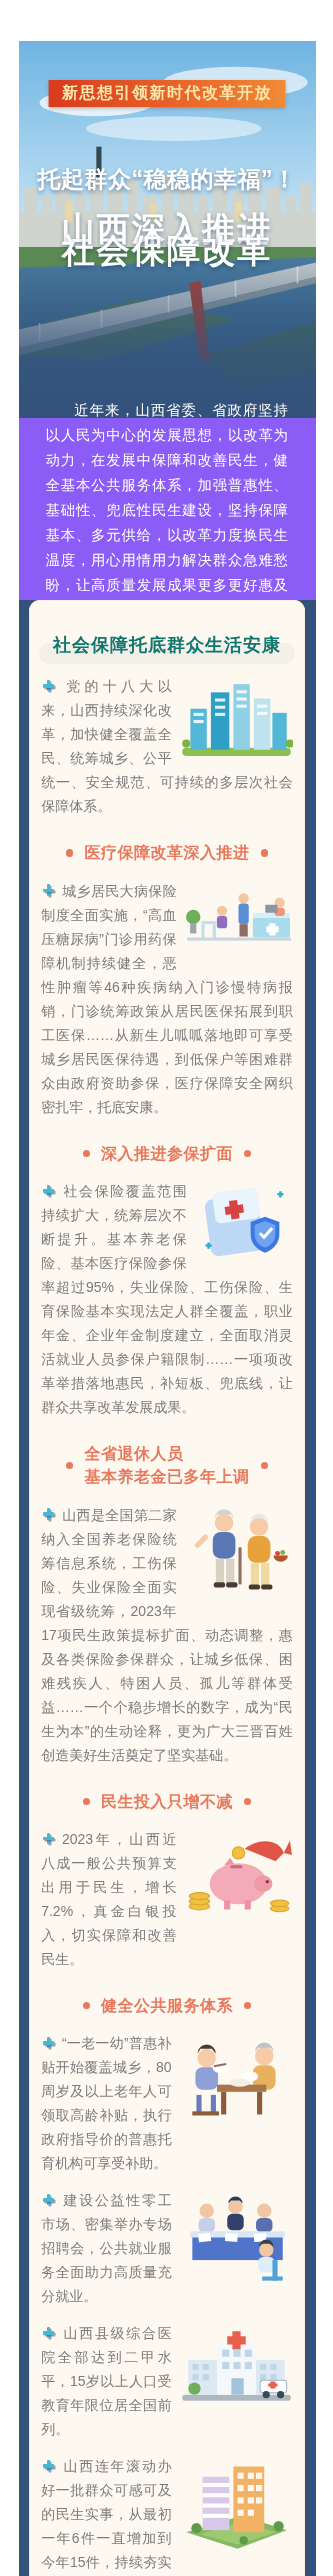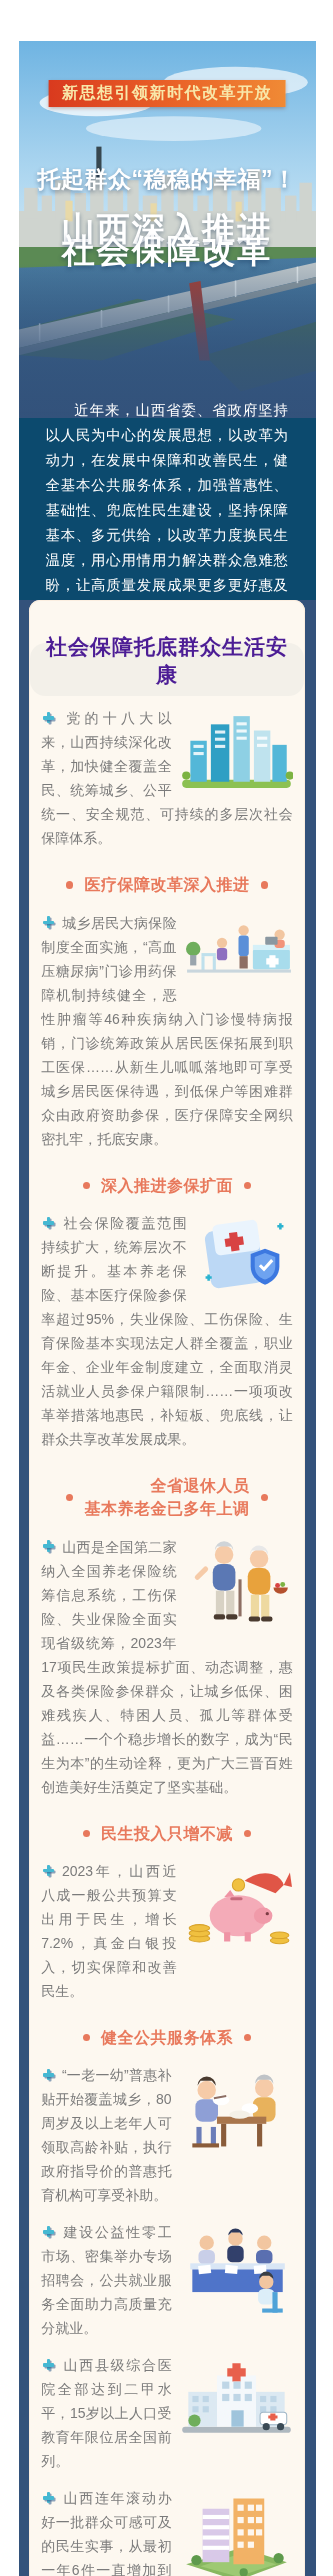--- a/index.html
+++ b/index.html
@@ -1,45 +1,45 @@
 <!DOCTYPE html>
 <html style="font-size:8.2px"><head>
 <meta charset="utf-8">
 <style>
   html,body{margin:0;padding:0;}
   body{width:334px;background:#ffffff;font-family:"Liberation Sans", sans-serif;}
   .page{width:334px;min-height:3985px;background:#ffffff;position:relative;}
   .frame{margin:41px 18.5px 7.2px 18.5px;background:#33527b;}
   
-  .hero{position:relative;height:559px;overflow:hidden;background:#0c4a6e;}
+  .hero{position:relative;height:559px;overflow:hidden;background:#8b5cf6;}
   .photo{position:absolute;top:0;left:0;width:297px;height:371px;display:block;}
   .photo-fade{position:absolute;top:222px;left:0;width:297px;height:155px;
     background:linear-gradient(180deg,rgba(51,82,123,0) 0%,rgba(51,82,123,.72) 55%,#33527b 100%);}
   .banner{position:absolute;top:39px;left:50%;transform:translateX(-50%);
     background:linear-gradient(90deg,#d93a1e 0%,#ea6428 55%,#f08a35 100%);
     color:#f8e7a9;font-size:16px;font-weight:bold;letter-spacing:1.5px;
     padding:2.6px 13.4px 3.6px 13.4px;white-space:nowrap;box-shadow:0 1.5px 4.1px rgba(120,30,0,.35);}
   .htitle{position:absolute;width:297px;text-align:center;color:#ffffff;font-weight:bold;
     text-shadow:0 2.1px 4.1px rgba(10,40,80,.45);}
   .htitle.t1{top:123px;font-size:23px;letter-spacing:0.5px;}
   .htitle.t2{top:166px;font-size:33px;letter-spacing:2.1px;}
   .htitle.t3{top:188px;font-size:33px;letter-spacing:2.1px;}
   .hero-intro{position:absolute;top:357px;left:27px;width:243px;color:#ffffff;
     font-size:14.4px;line-height:25px;text-align:justify;text-indent:2em;letter-spacing:0.5px;}
   
   .card{margin:0 10.3px 0 10.3px;background:#fdf8f0;border-radius:11.3px;
     padding:19.6px 12.4px 20.6px 12.4px;box-shadow:inset 0 0 0 1px #fbeee0;}
   .h1{ text-align:center;margin:13.4px 0 17.5px 0;}
-  .h1pill{display:inline-block;position:relative;font-size:21px;font-weight:bold;color:#4c1d95;
+  .h1pill{display:inline-block;position:relative;font-size:18px;font-weight:bold;color:#0f766e;
     letter-spacing:1px;padding:0 3.1px;z-index:0;white-space:pre-line;}
   .h1pill::after{content:"";position:absolute;left:-11.3px;right:-11.3px;top:10.3px;bottom:-7.2px;
     background:#f3f0e9;border-radius:15.5px;z-index:-1;}
   .sub{display:flex;align-items:center;justify-content:center;gap:11.3px;margin:23px 0 14.4px 0;}
   .sub .dot{width:7.2px;height:7.2px;border-radius:50%;background:#e8795c;flex:0 0 auto;}
-  .sub-text{color:#e8795c;font-size:16px;font-weight:bold;letter-spacing:0.5px;text-align:right;white-space:pre-line;line-height:23px;}
+  .sub-text{color:#e8795c;font-size:16px;font-weight:bold;letter-spacing:0.5px;text-align:left;white-space:pre-line;line-height:23px;}
   .para{overflow:hidden;color:#7b7b7b;font-size:14px;line-height:24px;text-align:justify;margin:13px 0;}
   .plus-icon{display:inline-block;width:15.5px;height:13.4px;position:relative;margin-right:5.2px;vertical-align:-1px;}
   .plus-icon::before{content:"";position:absolute;left:5.7px;top:1px;width:3.6px;height:11.3px;background:#45b8d2;border-radius:1px;box-shadow:1.5px 1.5px 0 rgba(47,91,140,.55);}
   .plus-icon::after{content:"";position:absolute;left:1.5px;top:5.2px;width:11.3px;height:3.6px;background:#45b8d2;border-radius:1px;box-shadow:1.5px 1.5px 0 rgba(47,91,140,.55);}
   .ill{float:right;margin:3.1px 0 5.2px 8.2px;}
   .ill svg{display:block;}
 </style>
 </head>
 <body>
 

